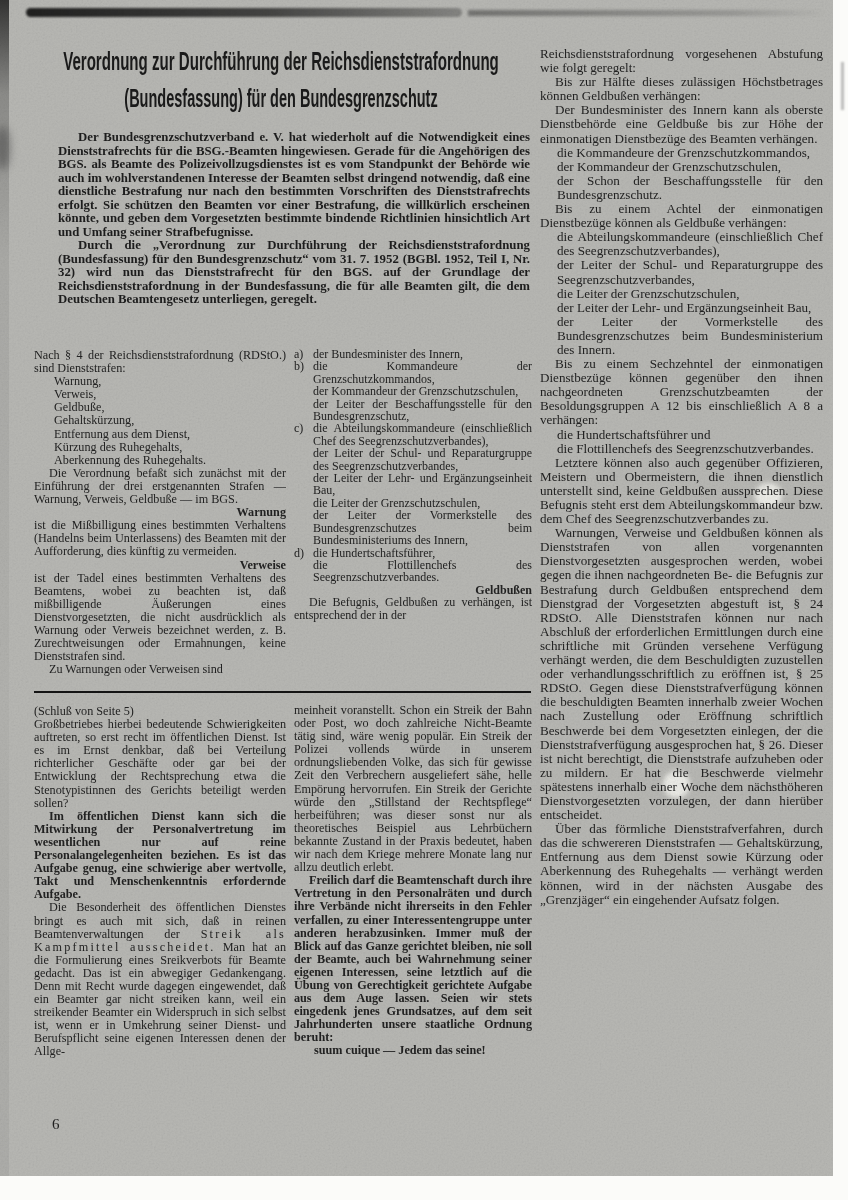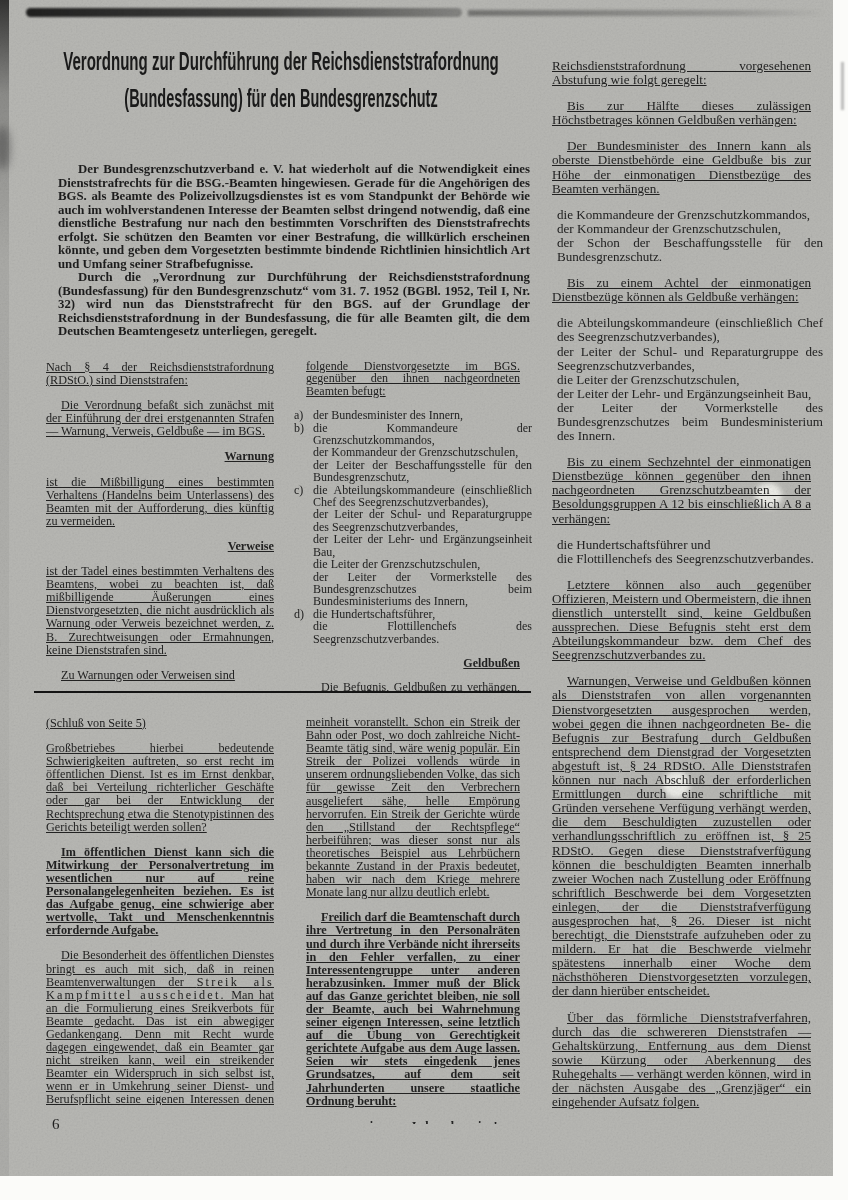--- a/index.html
+++ b/index.html
@@ -34,26 +34,26 @@
   
   .title-wrap{position:absolute;left:28px;top:46px;width:506px;height:86px;}
   .tl{position:absolute;left:50%;white-space:nowrap;
     font-family:"Liberation Sans",sans-serif;font-weight:700;color:#1a1a1a;
     transform:translateX(-50%) scaleX(.58);}
   .tl1{top:0;font-size:26px;}
   .tl2{top:38px;font-size:25px;}
 
   
   .intro{position:absolute;left:58px;top:131px;width:472px;
-    font-weight:700;font-size:12.8px;line-height:13.5px;text-align:justify;color:#1d1d1d;margin-top:32px;}
+    font-weight:700;font-size:12.8px;line-height:13.5px;text-align:justify;color:#1d1d1d;}
   .intro p{margin:0;text-indent:20px;}
 
   
   .col{position:absolute;font-size:12.2px;line-height:13.1px;text-align:justify;color:#222;}
-  .col p{margin:12px;text-decoration:underline;}
+  .col p{margin:0;}
   .indent{text-indent:15px;}
   .col-ul{left:34px;top:349px;width:252px;height:341px;overflow:hidden;}
   .col-um{left:294px;top:348px;width:238px;height:343px;overflow:hidden;font-size:12px;line-height:12.4px;}
   .col-r{left:540px;top:47px;width:283px;height:1120px;overflow:hidden;font-size:13.1px;line-height:14.1px;}
   .col-bl{left:34px;top:705px;width:252px;height:400px;overflow:hidden;}
   .col-bm{left:294px;top:704px;width:238px;height:420px;overflow:hidden;}
 
   .plist{padding-left:20px;}
   .subhead{text-align:right;font-weight:700;margin:3px 0 2px;text-indent:0;}
   .li{position:relative;padding-left:19px;}
@@ -84,30 +84,38 @@
   <span class="tl tl2">(Bundesfassung) für den Bundesgrenzschutz</span>
 </div>
 
 <div class="intro">
   <p>Der Bundesgrenzschutzverband e. V. hat wiederholt auf die Notwendigkeit eines Dienststrafrechts für die BSG.-Beamten hingewiesen. Gerade für die Angehörigen des BGS. als Beamte des Polizeivollzugsdienstes ist es vom Standpunkt der Behörde wie auch im wohlverstandenen Interesse der Beamten selbst dringend notwendig, daß eine dienstliche Bestrafung nur nach den bestimmten Vorschriften des Dienststrafrechts erfolgt. Sie schützen den Beamten vor einer Bestrafung, die willkürlich erscheinen könnte, und geben dem Vorgesetzten bestimmte bindende Richtlinien hinsichtlich Art und Umfang seiner Strafbefugnisse.</p>
   <p>Durch die „Verordnung zur Durchführung der Reichsdienststrafordnung (Bundesfassung) für den Bundesgrenzschutz“ vom 31. 7. 1952 (BGBl. 1952, Teil I, Nr. 32) wird nun das Dienststrafrecht für den BGS. auf der Grundlage der Reichsdienststrafordnung in der Bundesfassung, die für alle Beamten gilt, die dem Deutschen Beamtengesetz unterliegen, geregelt.</p>
 </div>
 
 <div class="col col-ul">
   <p>Nach § 4 der Reichsdienststrafordnung (RDStO.) sind Dienststrafen:</p>
+  <div class="plist">
+    <div>Warnung,</div>
+    <div>Verweis,</div>
+    <div>Geldbuße,</div>
+    <div>Gehaltskürzung,</div>
+    <div>Entfernung aus dem Dienst,</div>
+    <div>Kürzung des Ruhegehalts,</div>
+    <div>Aberkennung des Ruhegehalts.</div>
+  </div>
   <p class="indent">Die Verordnung befaßt sich zunächst mit der Einführung der drei erstgenannten Strafen — Warnung, Verweis, Geldbuße — im BGS.</p>
   <p class="subhead">Warnung</p>
   <p>ist die Mißbilligung eines bestimmten Verhaltens (Handelns beim Unterlassens) des Beamten mit der Aufforderung, dies künftig zu vermeiden.</p>
   <p class="subhead">Verweise</p>
   <p>ist der Tadel eines bestimmten Verhaltens des Beamtens, wobei zu beachten ist, daß mißbilligende Äußerungen eines Dienstvorgesetzten, die nicht ausdrücklich als Warnung oder Verweis bezeichnet werden, z. B. Zurechtweisungen oder Ermahnungen, keine Dienststrafen sind.</p>
   <p class="indent">Zu Warnungen oder Verweisen sind</p>
 </div>
 
 <div class="col col-um">
-  <p>folgende Dienstvorgesetzte im BGS. gegenüber den ihnen nachgeordneten Beamten befugt:</p>
   <div class="li"><span class="lbl">a)</span><span>der Bundesminister des Innern,</span></div>
   <div class="li"><span class="lbl">b)</span><span>die Kommandeure der Grenzschutzkommandos,</span></div>
   <div class="li"><span class="lbl"></span><span>der Kommandeur der Grenzschutzschulen,</span></div>
   <div class="li"><span class="lbl"></span><span>der Leiter der Beschaffungsstelle für den Bundesgrenzschutz,</span></div>
   <div class="li"><span class="lbl">c)</span><span>die Abteilungskommandeure (einschließlich Chef des Seegrenzschutzverbandes),</span></div>
   <div class="li"><span class="lbl"></span><span>der Leiter der Schul- und Reparaturgruppe des Seegrenzschutzverbandes,</span></div>
   <div class="li"><span class="lbl"></span><span>der Leiter der Lehr- und Ergänzungseinheit Bau,</span></div>
   <div class="li"><span class="lbl"></span><span>die Leiter der Grenzschutzschulen,</span></div>
   <div class="li"><span class="lbl"></span><span>der Leiter der Vormerkstelle des Bundesgrenzschutzes beim Bundesministeriums des Innern,</span></div>
   <div class="li"><span class="lbl">d)</span><span>die Hundertschaftsführer,</span></div>

